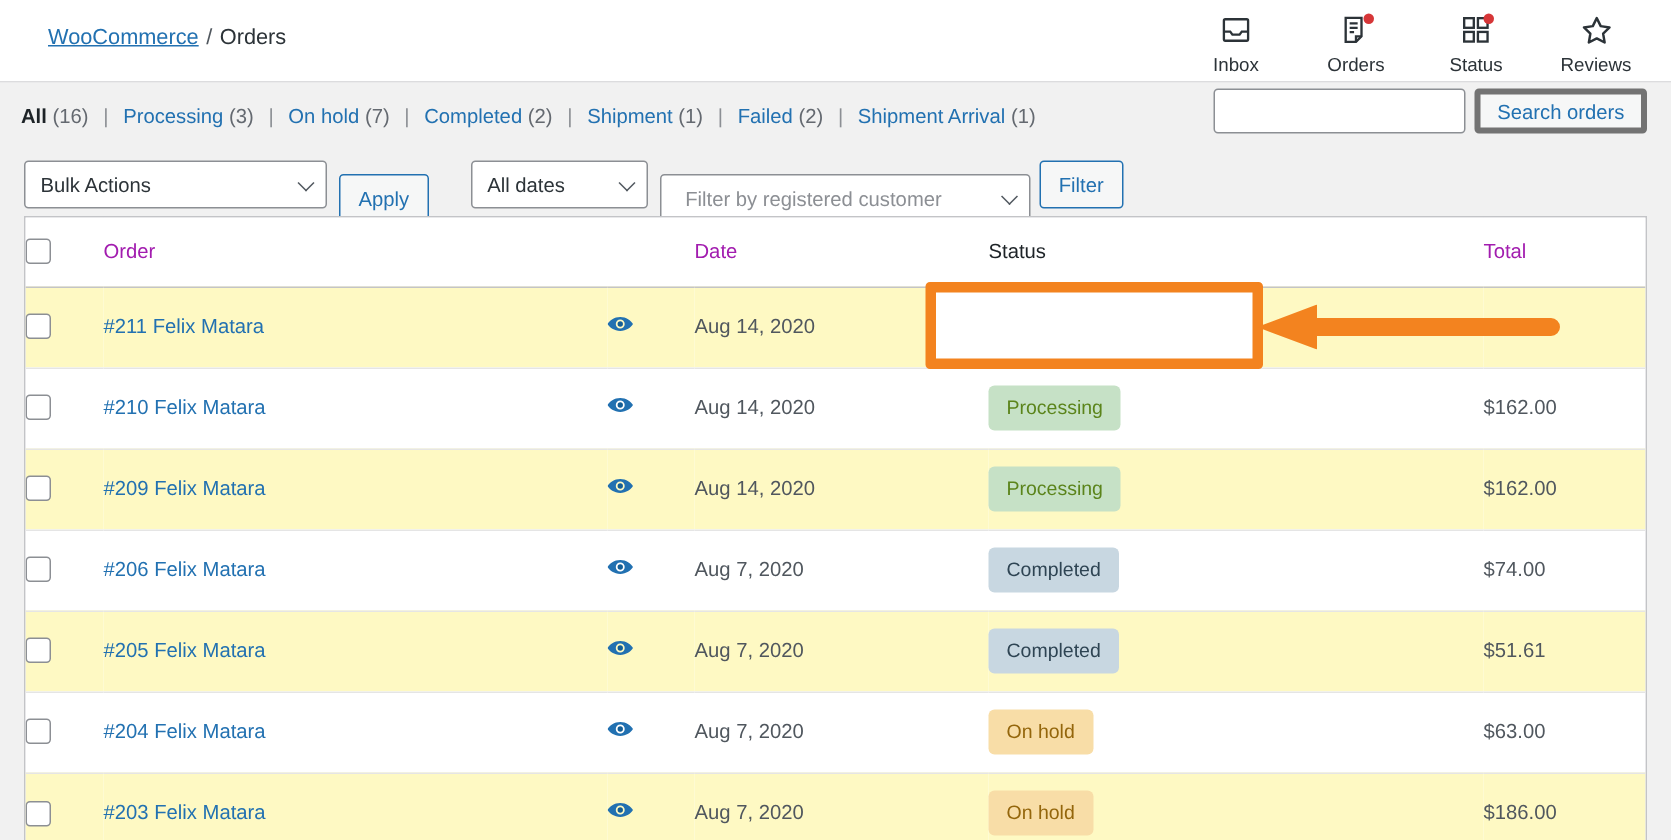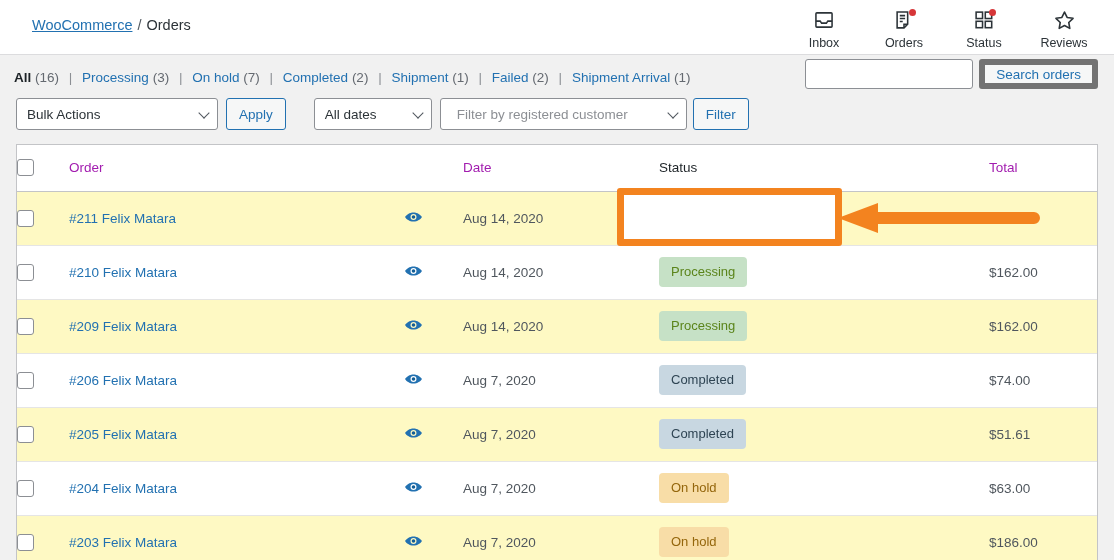--- a/index.html
+++ b/index.html
@@ -101,21 +101,21 @@
     font-size: 13.5px;
     color: #2c3338;
     padding: 0 8px;
     outline: none;
     box-shadow: 0 0 0 transparent;
   }
   .search-btn {
     margin-left: 6px;
     height: 30px;
     padding: 0 11px;
-    border: 6px solid #737373;
+    border: 4px solid #737373;
     border-radius: 3px;
     background: #f6f7f7;
     color: #2271b1;
     font-family: "Liberation Sans", sans-serif;
     font-size: 13.5px;
     cursor: pointer;
     white-space: nowrap;
   }
 
   
@@ -154,21 +154,21 @@
     padding: 0 12px;
     border: 1px solid #2271b1;
     border-radius: 3px;
     background: #f6f7f7;
     color: #2271b1;
     font-family: "Liberation Sans", sans-serif;
     font-size: 13.5px;
     cursor: pointer;
     white-space: nowrap;
   }
-  .gap-s { margin-left: 8px; }
+  .gap-s { margin-left: 8px; margin-top: 18px; }
   .gap-m { margin-left: 28px; }
   .gap-xs { margin-left: 6px; }
 
   
   .table-wrap {
     position: absolute;
     left: 16px; top: 144px;
     width: 1082px;
     background: #ffffff;
     border: 1px solid #c3c4c7;

